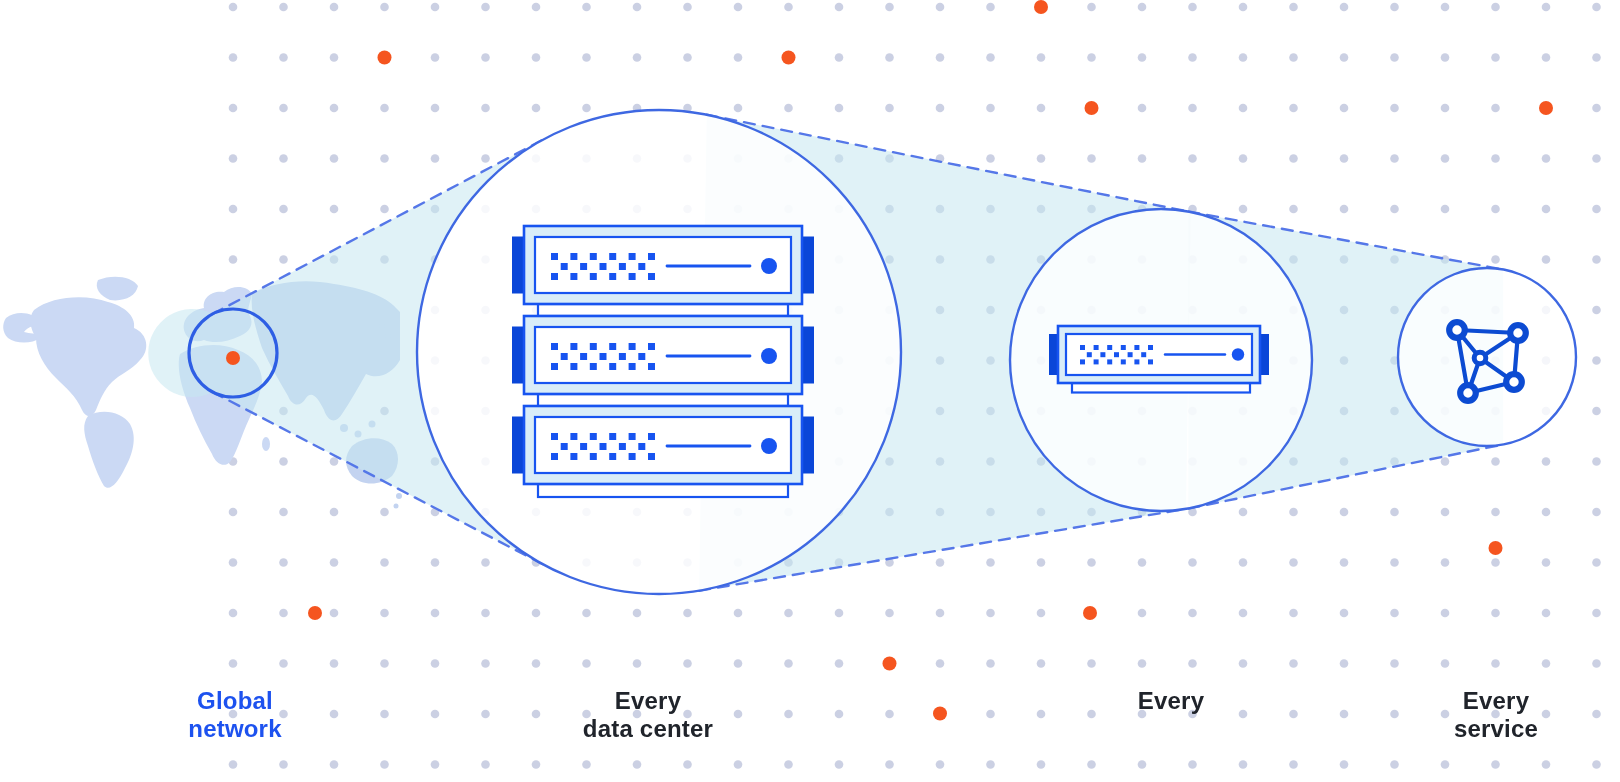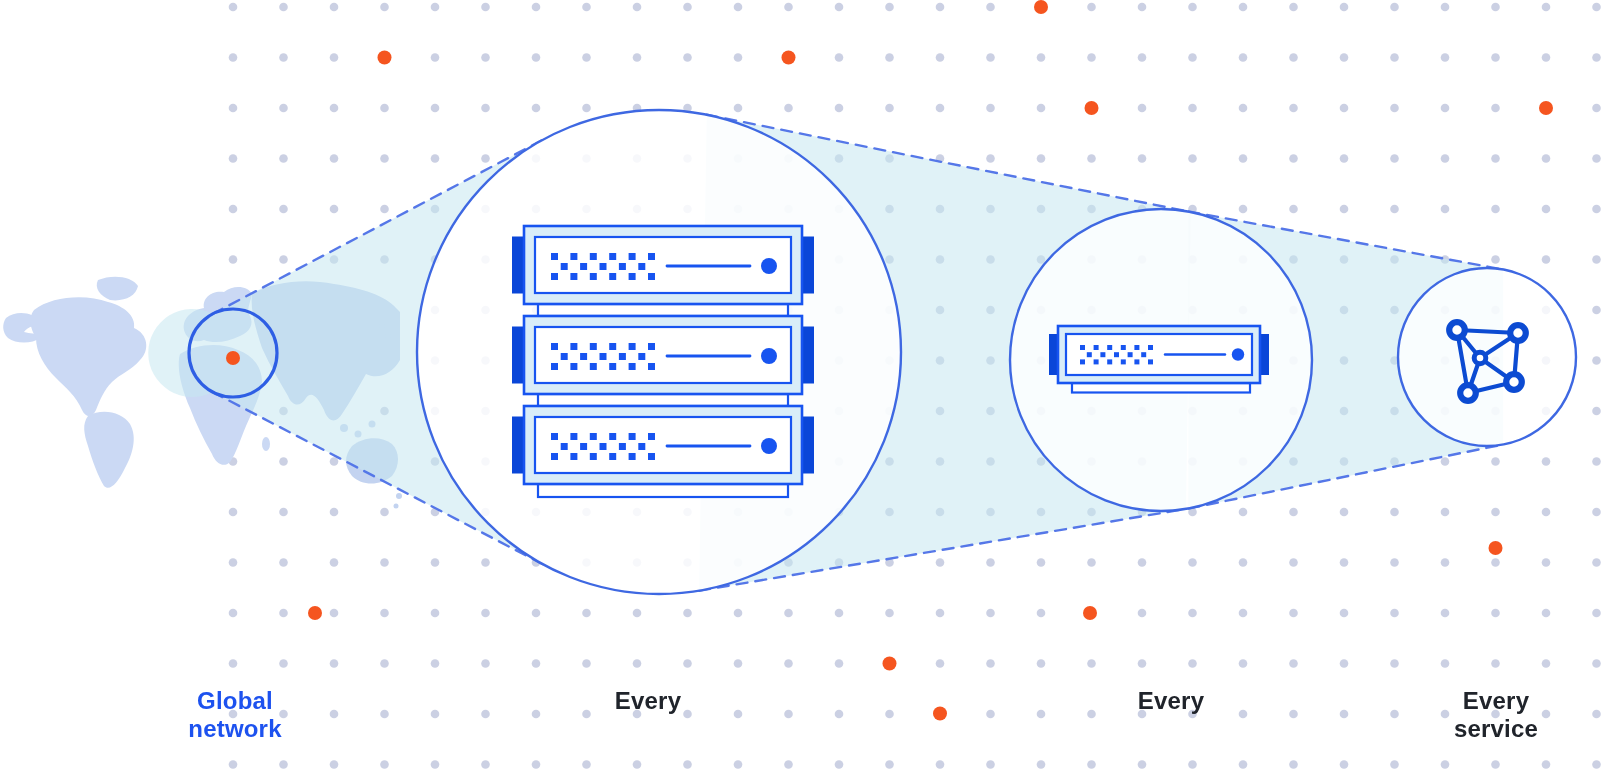--- a/index.html
+++ b/index.html
@@ -704,20 +704,21 @@
       <circle class="mesh-node center" cx="1480" cy="358" r="5.8"></circle>
     </g>
   </svg>
 
   <div class="stage-label blue" style="left:235px">
     <span>Global</span>
     <span>network</span>
   </div>
   <div class="stage-label" style="left:648px">
     <span>Every</span>
+    <span>data center</span>
   </div>
   <div class="stage-label" style="left:1171px">
     <span>Every</span>
   </div>
   <div class="stage-label" style="left:1496px">
     <span>Every</span>
     <span>service</span>
   </div>
 </div>
 

